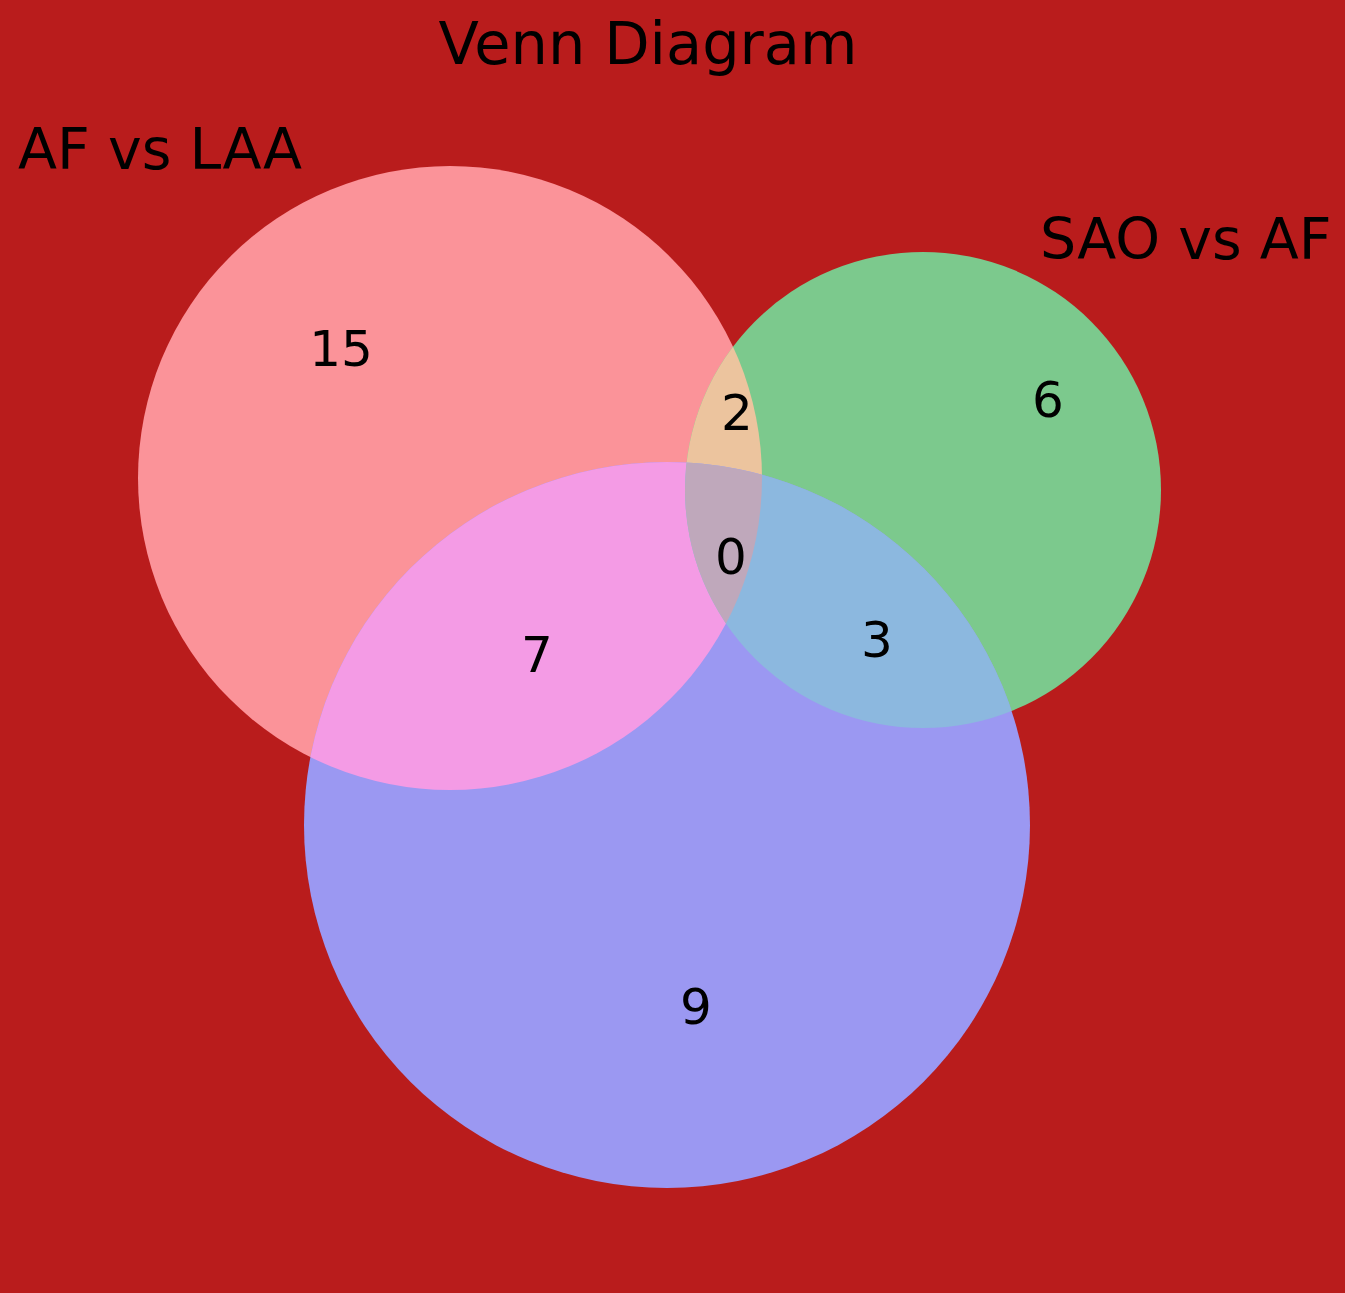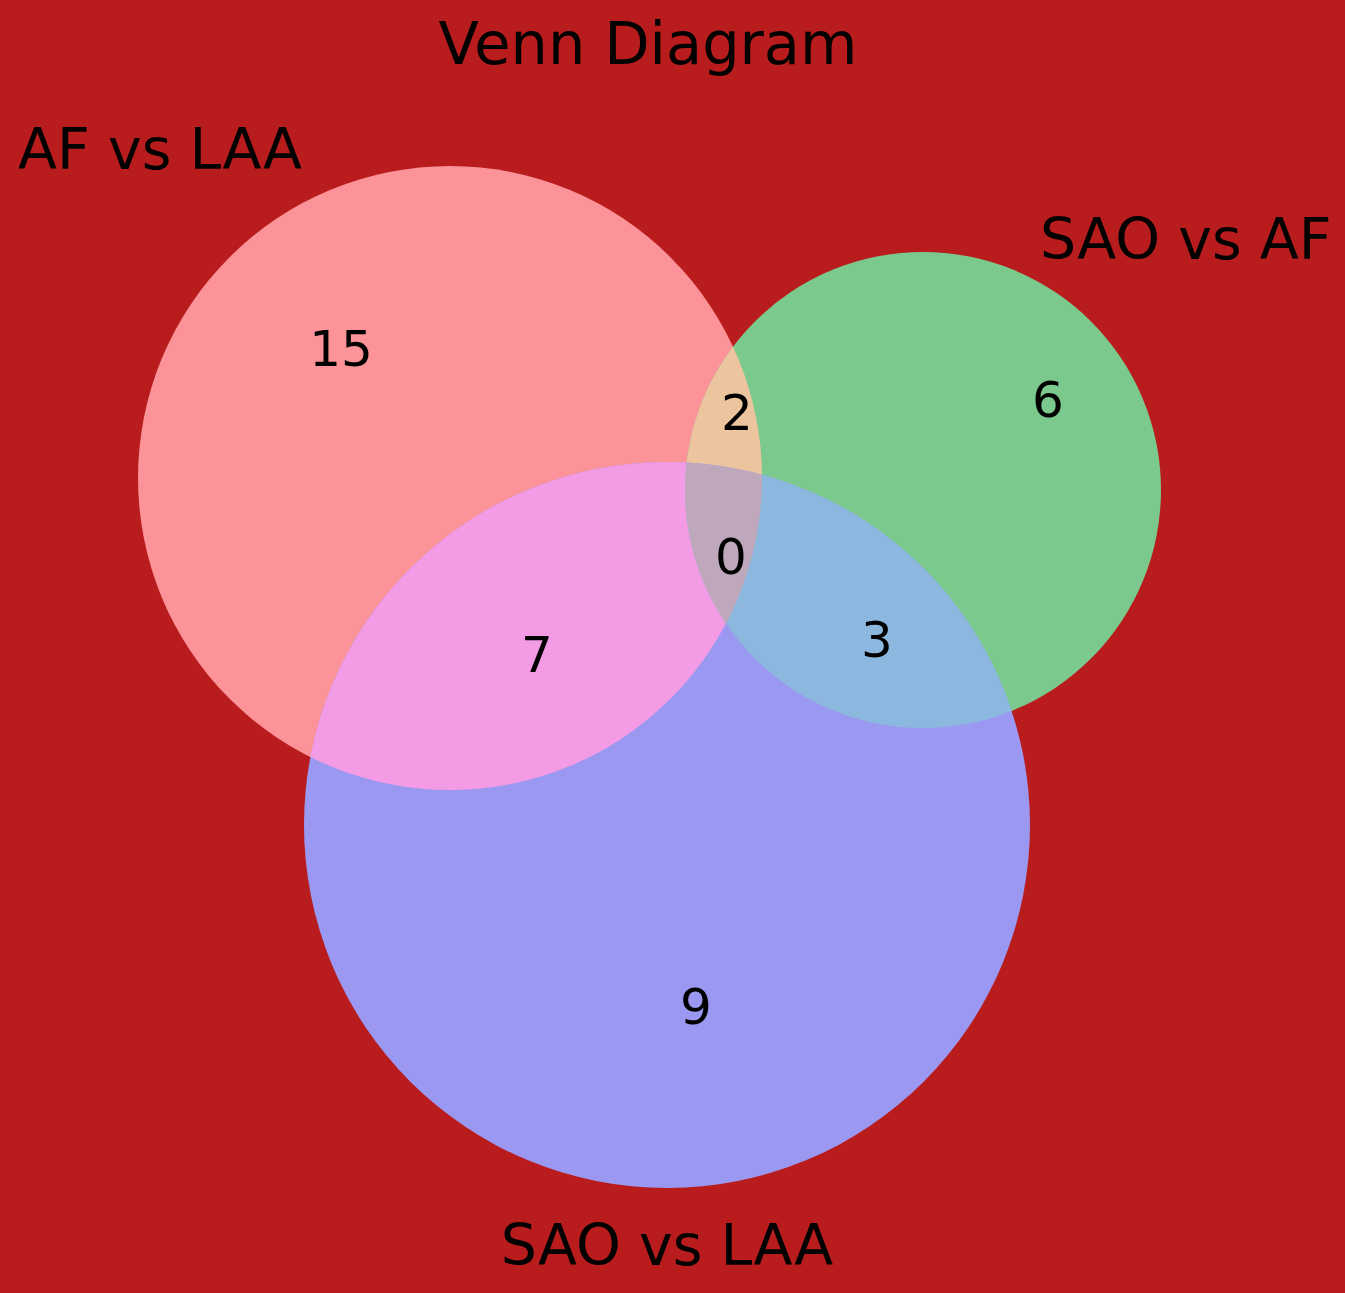--- a/index.html
+++ b/index.html
@@ -94,21 +94,20 @@
       </g>
     </g>
   </svg>
 
   <div class="diagram-title">Venn Diagram</div>
 
   <div class="set-label af-laa">AF vs LAA</div>
 
   <div class="set-label sao-af">SAO vs AF</div>
 
-  <div class="set-label sao-laa">SAO vs LAA</div>
 
   <div class="region-count count-12">15</div>
 
   <div class="region-count count-6">6</div>
 
   <div class="region-count count-17">9</div>
 
   <div class="region-count count-2">2</div>
 
   <div class="region-count count-7">7</div>

